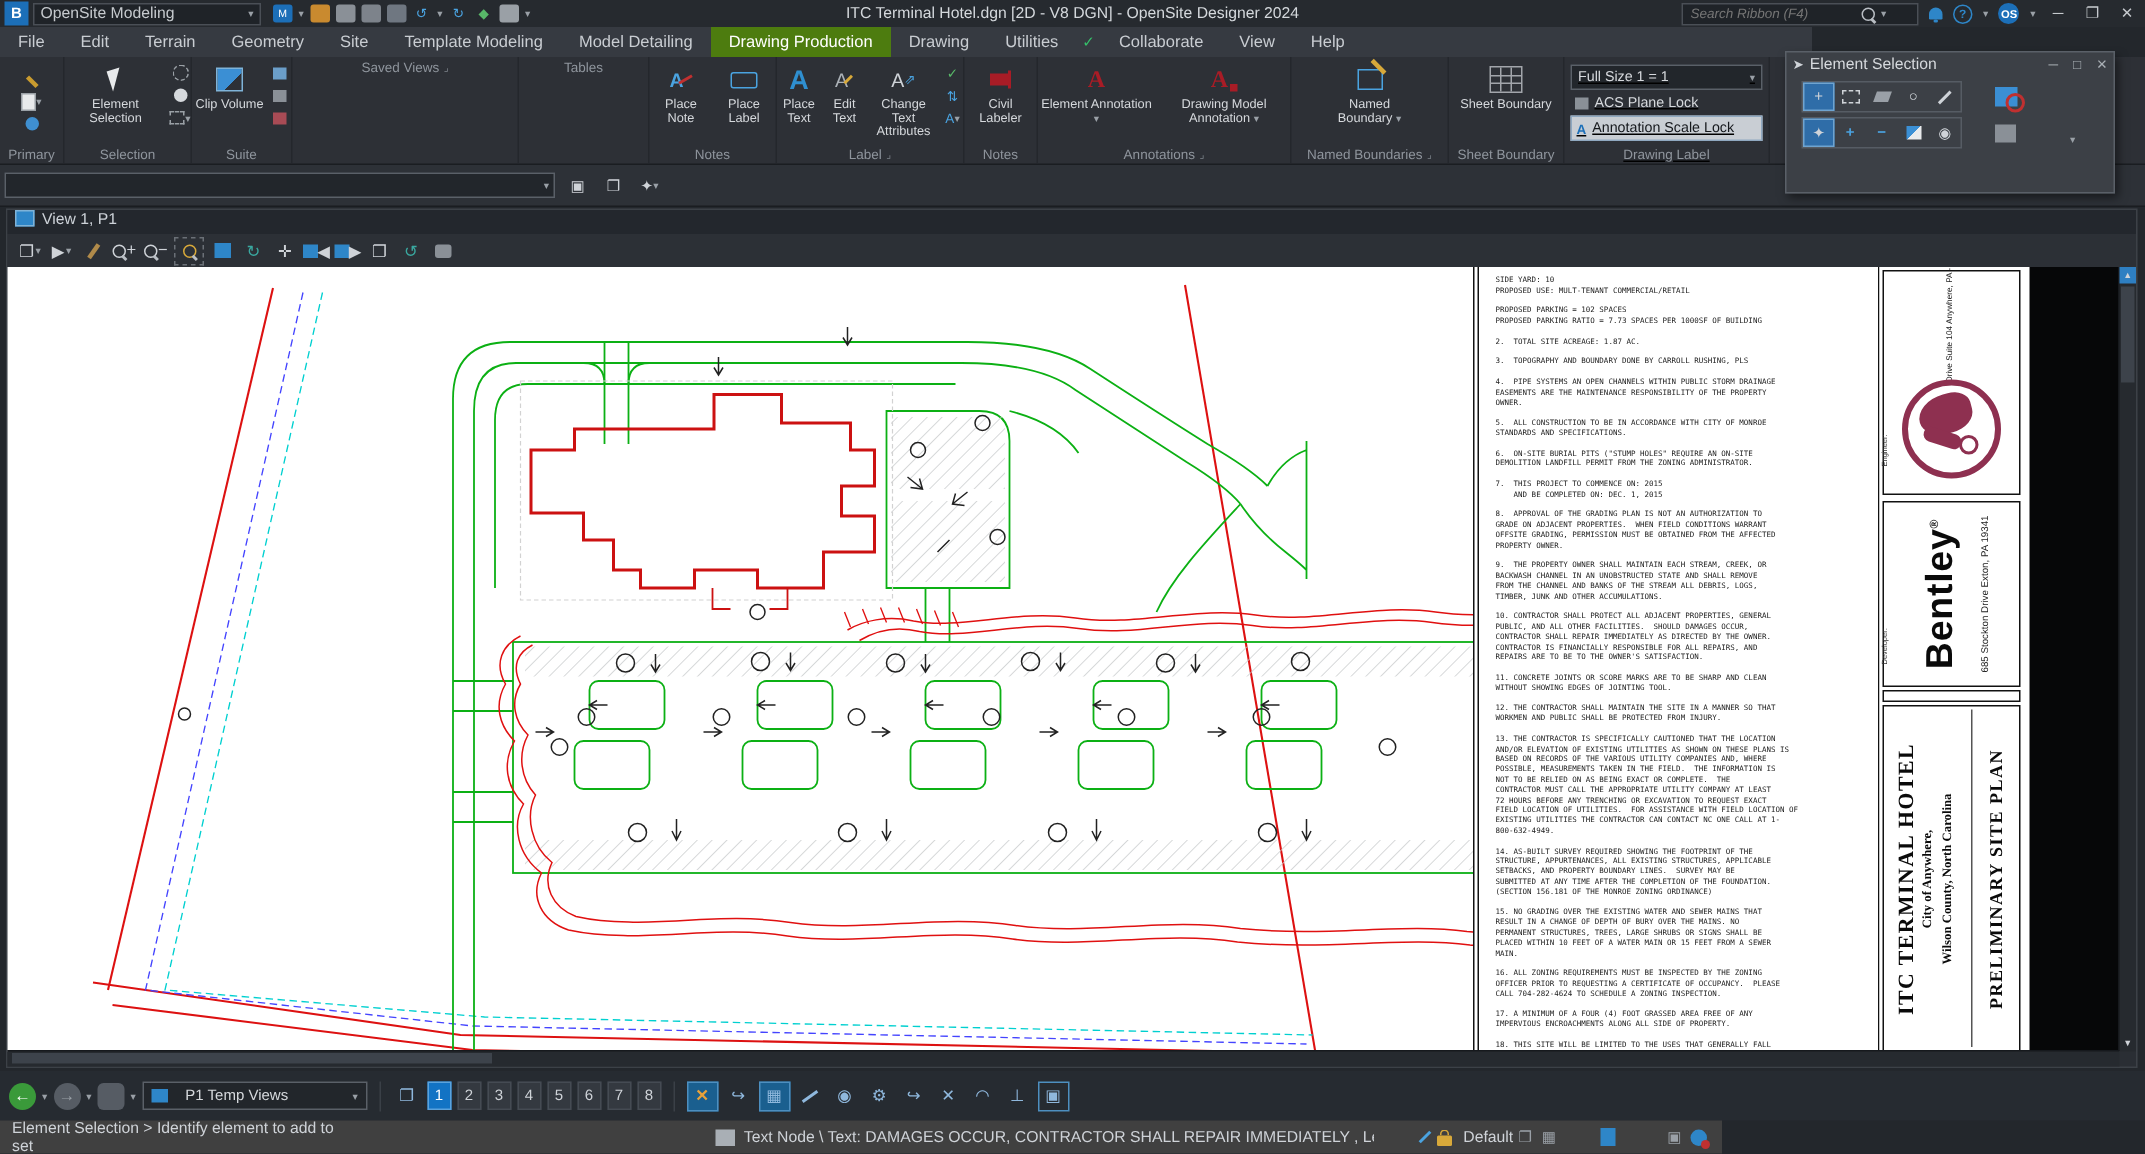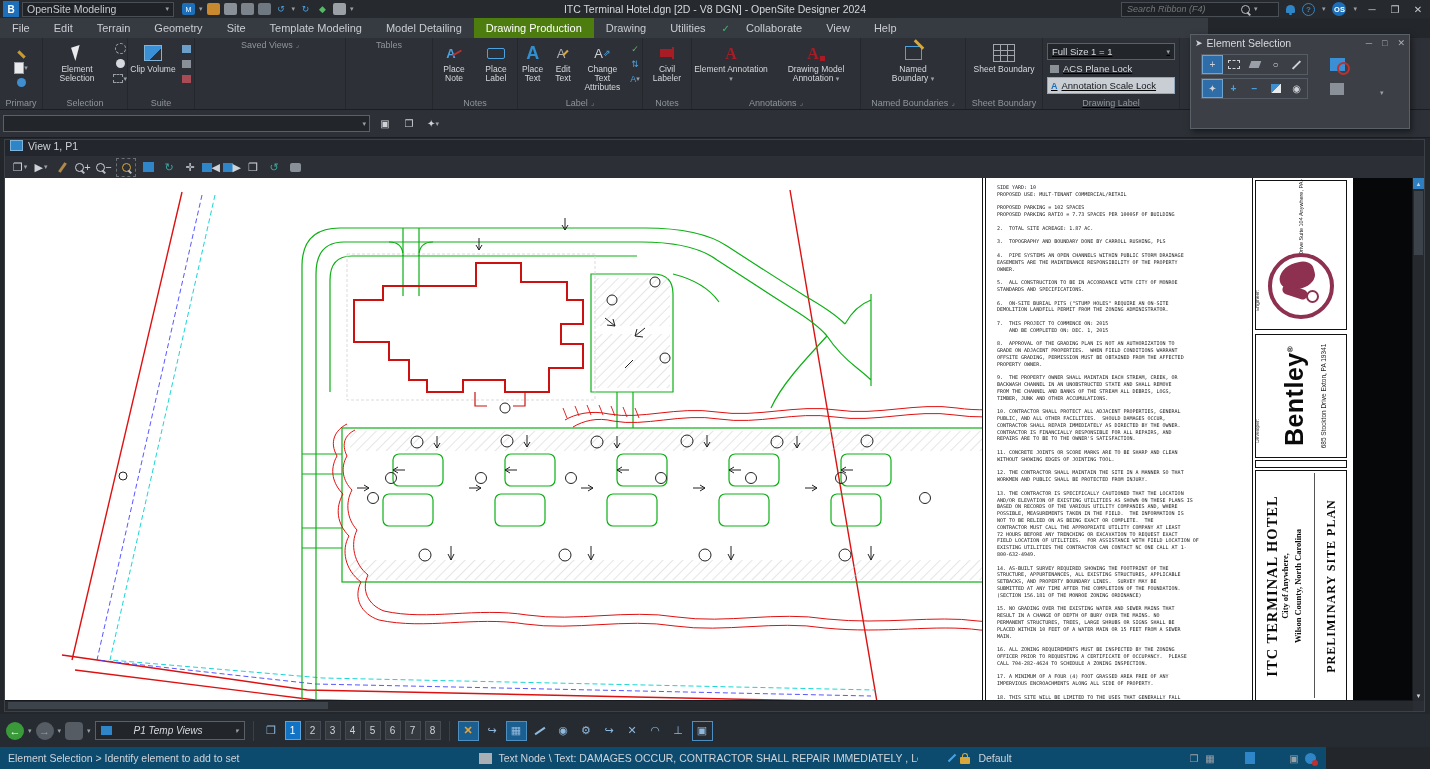--- a/index.html
+++ b/index.html
@@ -94,23 +94,23 @@
   #hscroll{position:absolute;left:0;bottom:0;height:10px;right:11px;background:#262a2f;border-top:1px solid #16191d;}
   #hscroll .thumb{position:absolute;left:3px;top:1px;height:7px;width:320px;background:#3d434b;}
   
   #bottombar{position:absolute;left:0;top:714px;width:1430px;height:33px;background:#262b31;display:flex;align-items:center;gap:4px;padding-left:6px;box-sizing:border-box;}
   .navcirc{width:18px;height:18px;border-radius:50%;display:flex;align-items:center;justify-content:center;color:#fff;font-size:11px;}
   .viewnum{width:14px;height:17px;display:flex;align-items:center;justify-content:center;font-size:10px;color:#cfd3d8;background:#343940;border:1px solid #454b53;}
   .viewnum.active{background:#1273c4;border-color:#5ba3dd;color:#fff;}
   .snapico{width:19px;height:18px;display:flex;align-items:center;justify-content:center;color:#8fb8dd;font-size:11px;}
   .snapico.hl{background:#1a5f8f;border:1px solid #4d8fc0;}
   .vsep{width:1px;height:20px;background:#3a4047;margin:0 4px;}
-  .pcombo{height:17px;background:#22262b;border:1px solid #5a6068;color:#d6d9dd;font-size:10px;display:flex;align-items:center;gap:22px;padding:0 5px;width:138px;font-style:italic;}
-  
-  #statusbar{position:absolute;left:0;top:747px;width:1326px;height:22px;background:#0c4a6e;color:#cfd3d8;font-size:10.5px;display:flex;align-items:center;}
+  .pcombo{height:17px;background:#22262b;border:1px solid #5a6068;color:#d6d9dd;font-size:10px;display:flex;align-items:center;gap:12px;padding:0 5px;width:138px;}
+  
+  #statusbar{position:absolute;left:0;top:747px;width:1148px;height:22px;background:#404040;color:#cfd3d8;font-size:10.5px;display:flex;align-items:center;}
   .swatch{width:13px;height:11px;background:#a9afb5;margin:0 6px 0 14px;}
   .lockico{width:10px;height:7px;background:#d8a93a;border-radius:1px;position:relative;margin-top:4px;}
   .lockico::before{content:"";position:absolute;left:2px;top:-4px;width:6px;height:4px;border:1.4px solid #d8a93a;border-bottom:0;border-radius:3px 3px 0 0;box-sizing:border-box;}
   .sico{width:16px;height:14px;display:flex;align-items:center;justify-content:center;color:#9aa0a7;font-size:10px;}
 </style>
 </head>
 <body>
 
 <div id="titlebar">
   <div class="applogo">B</div>

